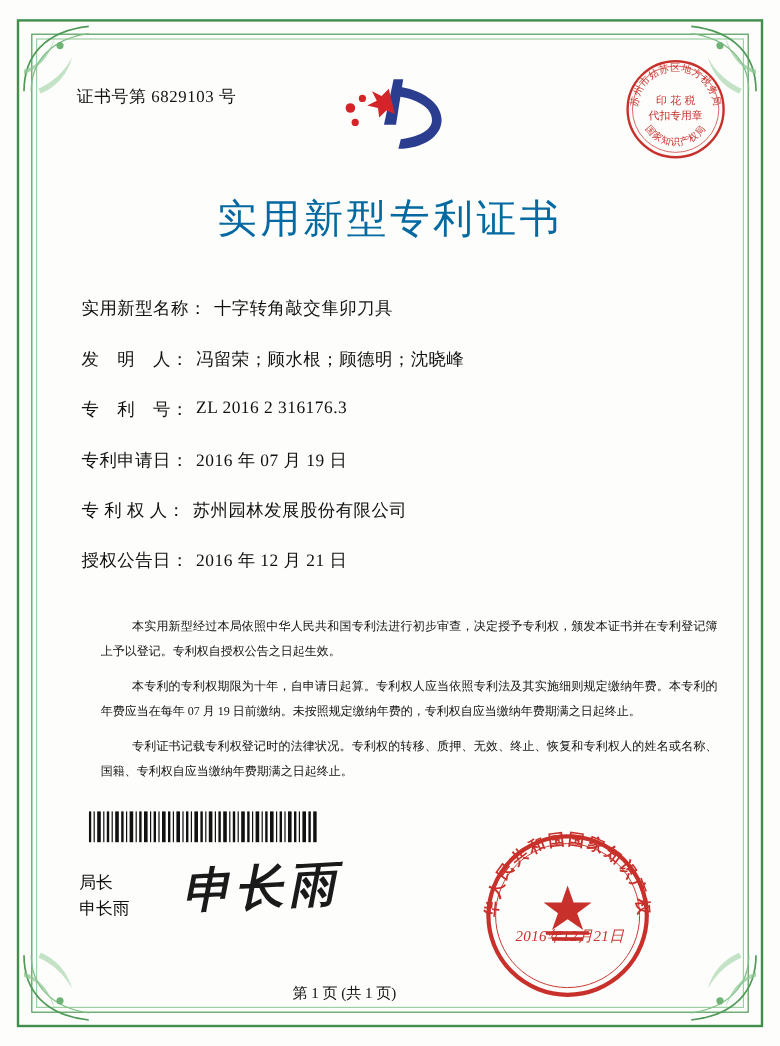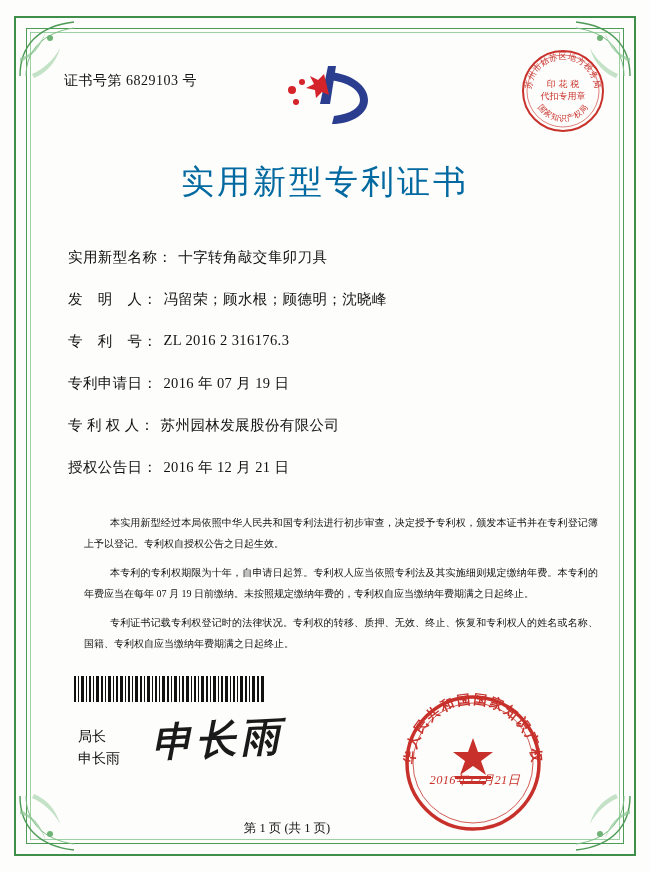--- a/index.html
+++ b/index.html
@@ -134,21 +134,21 @@
   
   .barcode {
     position: absolute;
     left: 74px; top: 676px;
     width: 190px; height: 26px;
   }
 
   
   .sign-label {
     position: absolute;
-    left: 78px; top: 726px;
+    left: 66px; top: 726px;
     font-size: 14px;
     line-height: 22px;
     color: #111;
   }
   .sign-script {
     position: absolute;
     left: 152px; top: 712px;
     font-family: "DejaVu Serif", "Liberation Serif", serif;
     font-size: 40px;
     font-style: italic;

